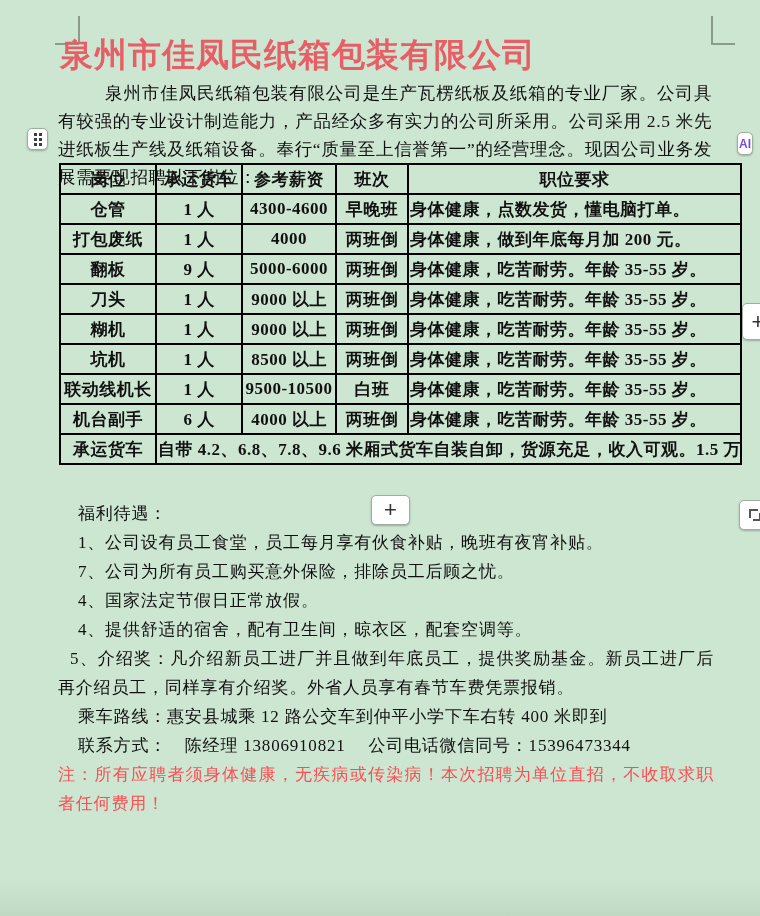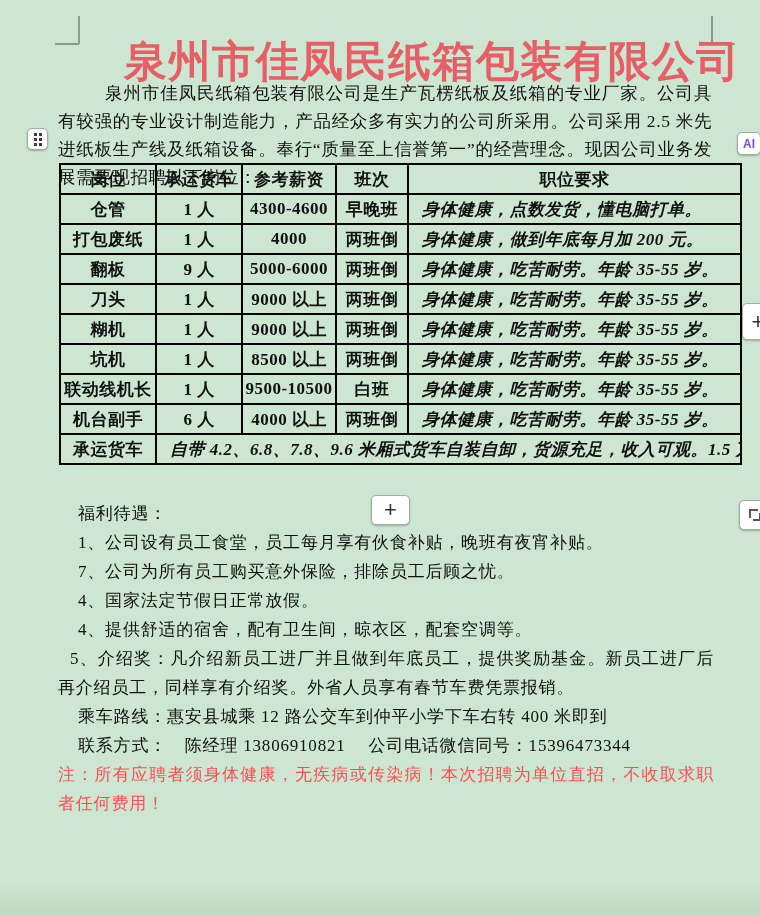--- a/index.html
+++ b/index.html
@@ -9,61 +9,61 @@
     font-family:"Liberation Serif","DejaVu Serif",serif;
   }
   
   .mark { position:absolute; background:#8b9c8e; }
   .mark.v { width:2px; height:28px; top:16px; }
   .mark.h { height:2px; width:24px; top:43px; }
 
   
   .doc-title {
     position:absolute; top:33px; left:60px; width:680px; margin:0;
-    text-align:right; font-size:43px; font-weight:bold; letter-spacing:1px;
+    text-align:left; font-size:33px; font-weight:bold; letter-spacing:1px;
     color:#e75f66;
   }
   .intro {
     position:absolute; top:79px; left:58px; width:654px; margin:0;
     font-size:17.5px; line-height:28px; letter-spacing:.6px;
     text-align:justify; text-indent:47px;
   }
 
   
   .job-table {
     position:absolute; top:163px; left:59px; width:681px;
     border-collapse:collapse; table-layout:fixed;
   }
   .job-table th, .job-table td {
     border:2px solid #000; height:28px; padding:0 2px;
     font-size:17px; font-weight:bold; text-align:center;
     letter-spacing:.5px; overflow:hidden; white-space:nowrap;
   }
-  .job-table .left { text-align:left; padding-left:13px;font-style:italic; }
+  .job-table .left { text-align:left; padding-left:1px; }
 
   
   .lines {
     position:absolute; top:499px; left:58px; width:656px;
     font-size:17px; line-height:29px; letter-spacing:.8px;
   }
   .lines .pad { padding-left:20px; }
   .lines .hang { text-indent:12px; text-align:justify; }
   .lines .note { color:#f94f53; text-align:justify; }
 
   
   .float-btn {
     position:absolute; background:#fff; border:1px solid #9fae9f;
     border-radius:5px; box-shadow:0 1px 2px rgba(0,0,0,.25);
     display:flex; align-items:center; justify-content:center;
     font-family:"Liberation Sans","DejaVu Sans",sans-serif; box-sizing:border-box;
   }
   .drag-handle { left:27px; top:128px; width:21px; height:22px; }
   .dots { display:grid; grid-template-columns:repeat(2,3px); grid-gap:2px; }
   .dots span { width:3px; height:3px; background:#3c3c3c; }
-  .ai-badge { left:737px; top:132px; width:24px; height:23px;
+  .ai-badge { left:737px; top:132px; width:16px; height:23px;
     color:#7a4ae0; font-size:12px; font-weight:bold; }
   .plus-right { left:742px; top:303px; width:32px; height:37px;
     font-size:22px; font-weight:300; color:#333; }
   .plus-bottom { left:371px; top:495px; width:39px; height:30px;
     font-size:22px; font-weight:300; color:#333; }
   .resize-btn { left:739px; top:500px; width:32px; height:30px; }
   .resize-glyph { position:relative; width:12px; height:12px; }
   .resize-glyph .c1 { position:absolute; left:0; top:0; width:7px; height:7px;
     border-left:2px solid #555; border-top:2px solid #555; }
   .resize-glyph .c2 { position:absolute; right:0; bottom:0; width:6px; height:6px;

